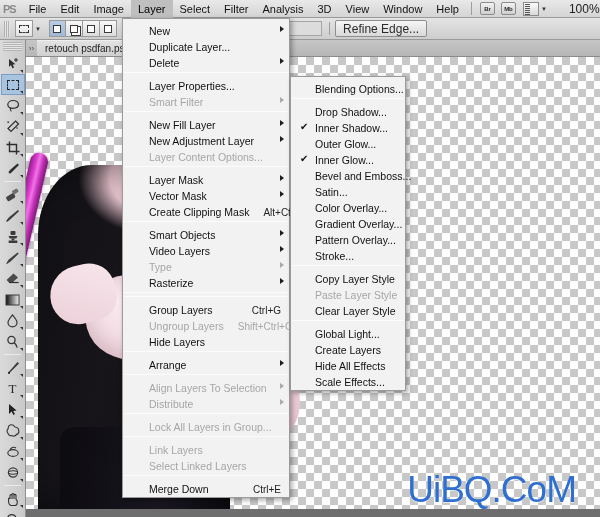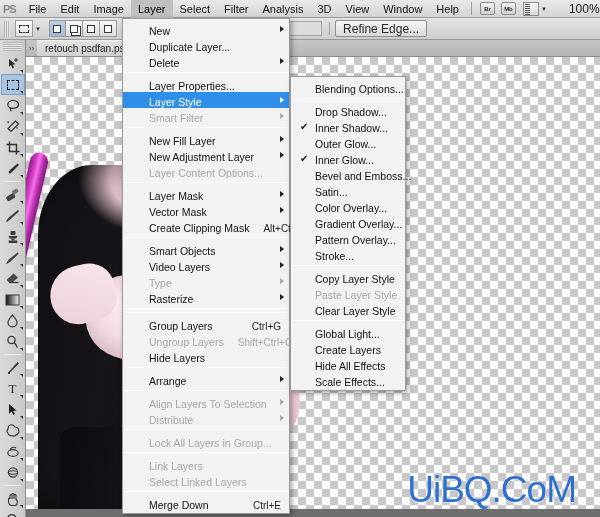--- a/index.html
+++ b/index.html
@@ -530,24 +530,20 @@
         <span>Duplicate Layer...</span>
       </div>
       <div class="row">
         <span>Delete</span>
         <span class="arr"></span>
       </div>
       <div class="sep"></div>
       <div class="row">
         <span>Layer Properties...</span>
       </div>
-      <div class="row hl">
-        <span>Layer Style</span>
-        <span class="arr"></span>
-      </div>
       <div class="row dis">
         <span>Smart Filter</span>
         <span class="arr"></span>
       </div>
       <div class="sep"></div>
       <div class="row">
         <span>New Fill Layer</span>
         <span class="arr"></span>
       </div>
       <div class="row">

